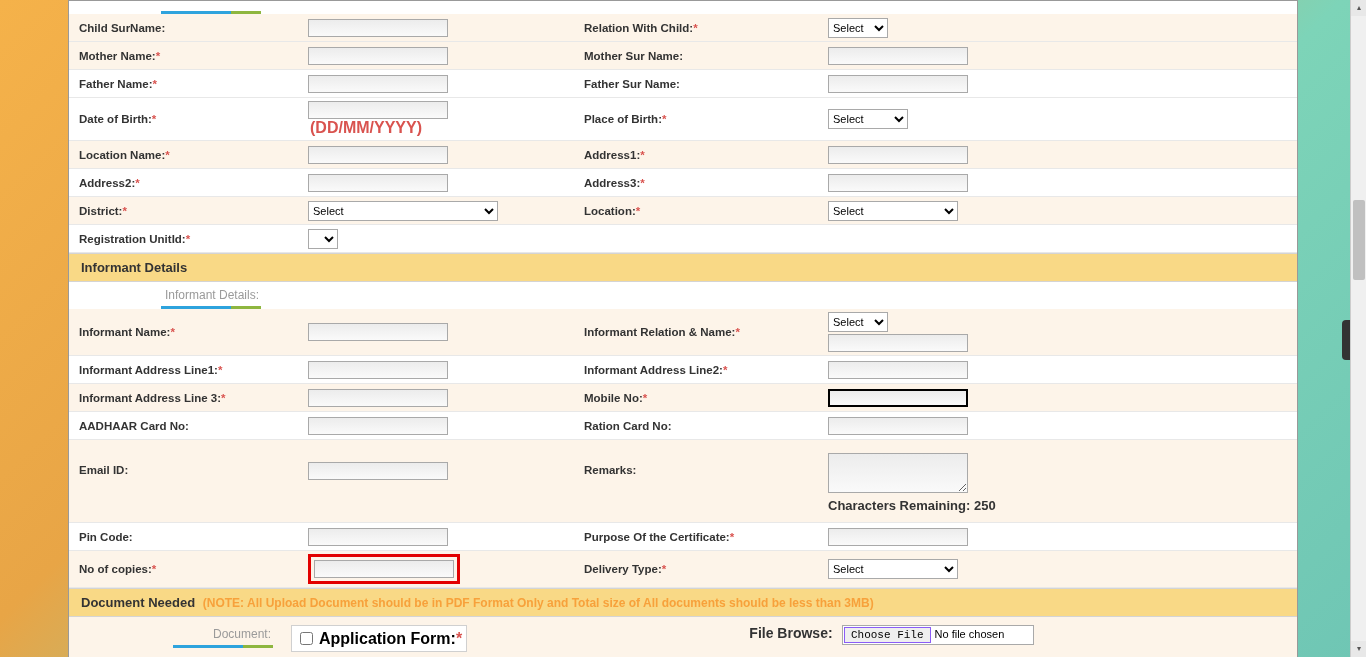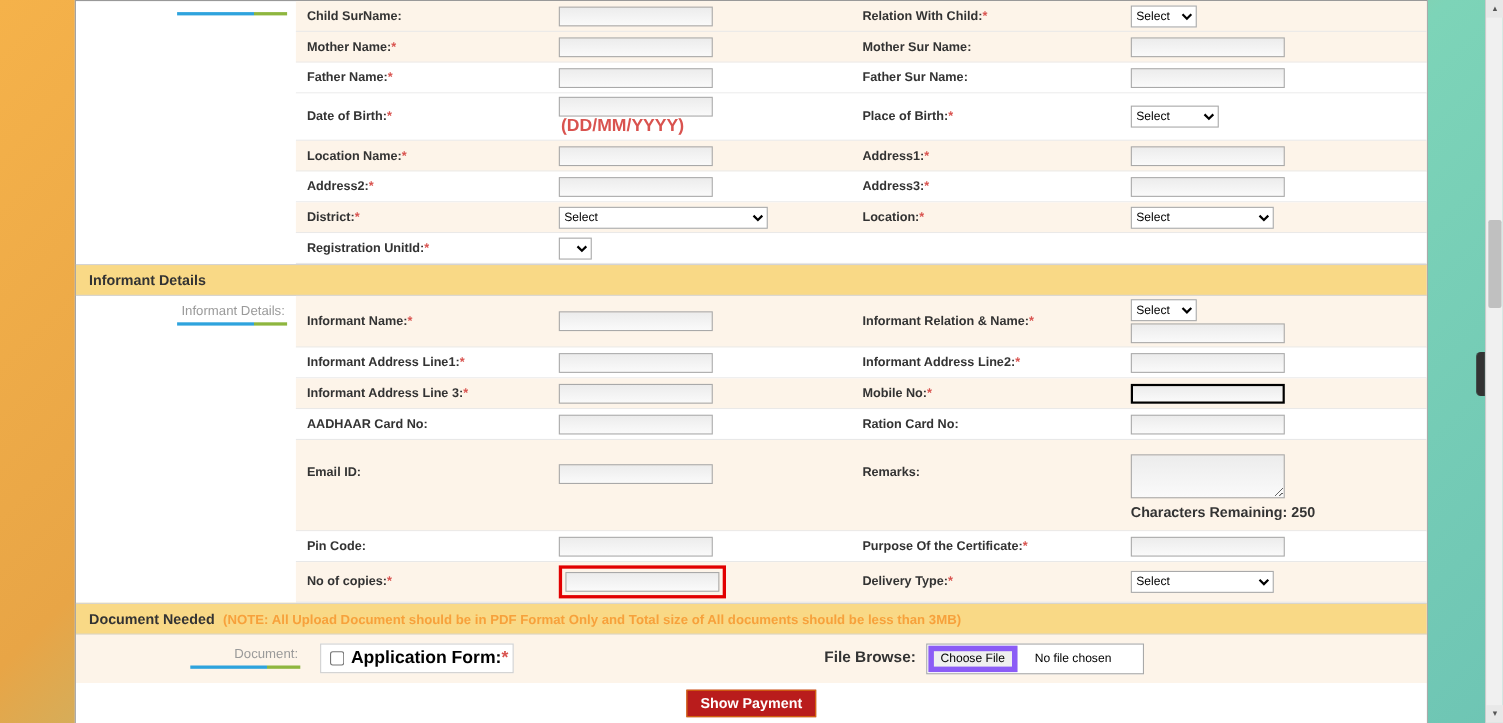--- a/index.html
+++ b/index.html
@@ -71,20 +71,21 @@
   }
   .section-head .note {
     font-weight: bold;
     color: #f7a13b;
     font-size: 12px;
     margin-left: 4px;
   }
   .form-area {
     display: flex;
     padding: 0;
+    flex-direction: column;
   }
   .side-label-col {
     width: 200px;
     padding: 6px 8px 0 0;
     text-align: right;
     color: #9a9a9a;
     font-size: 12px;
   }
   .side-label-col .side-label {
     display: block;
@@ -197,24 +198,25 @@
   .file-label { font-weight: bold; font-size: 14px; color: #333; margin-right: 6px; }
   .file-box {
     display: inline-block;
     border: 1px solid #a9a9a9;
     background: #fff;
     padding: 1px;
     font-size: 11px;
   }
   .file-box button {
     font-size: 11px;
-    border: 5px solid #8b5cf6;
+    border: 1px solid #8b5cf6;
     background: #efefef;
     padding: 1px 6px;
-    margin-right: 16px;
+    margin-right: 4px;
+    font-family: Liberation Mono, monospace;
   }
   .show-payment-wrap {
     text-align: center;
     padding: 6px 0;
     background: #fff;
   }
   .show-payment {
     background: #b91c1c;
     border: 1px solid #d46a0f;
     color: #fff;

